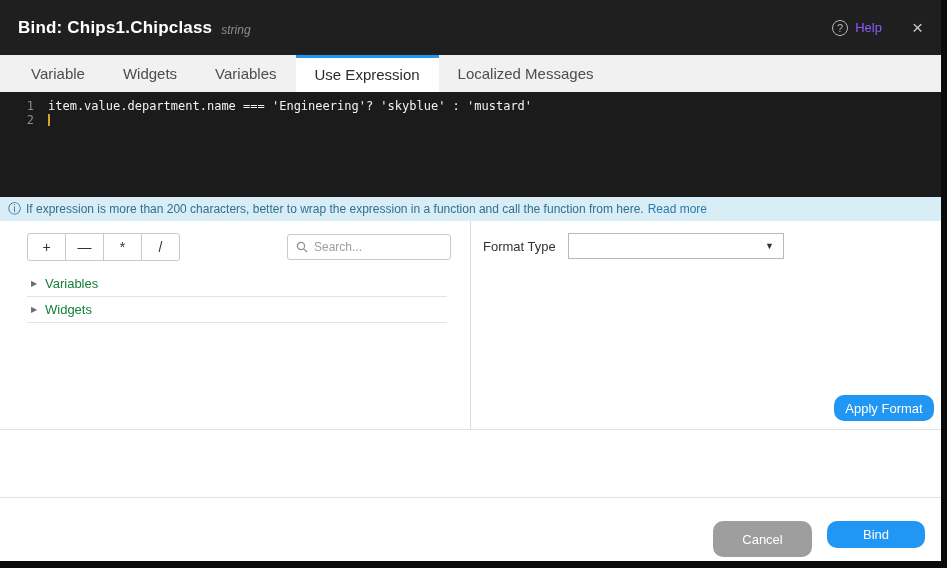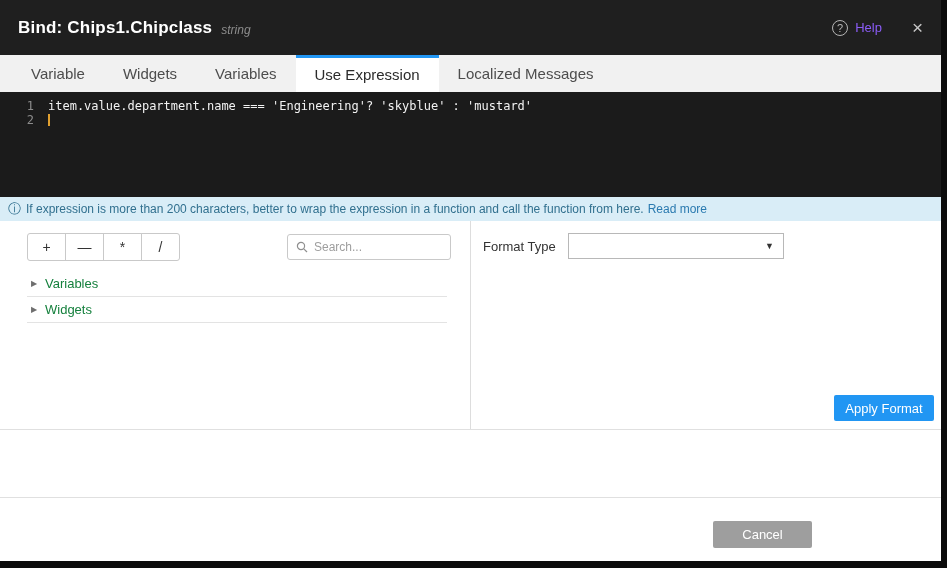--- a/index.html
+++ b/index.html
@@ -52,26 +52,26 @@
   .tree { position:absolute; left:27px; top:50px; width:420px; }
   .tree-row { height:26px; display:flex; align-items:center; border-bottom:1px solid #e3e3e3; cursor:pointer; }
   .tree-caret { color:#6e6e6e; font-size:8px; margin-left:4px; width:14px; }
   .tree-label { font-size:13px; color:#15803d; }
 
   .format-label { position:absolute; left:12px; top:17px; font-size:13px; color:#333; }
   .format-select { position:absolute; left:97px; top:11px; width:216px; height:26px; border:1px solid #b8b8b8; background:#fff; display:flex; align-items:center; padding:0 9px; cursor:pointer; }
   .format-value { flex:1; font-size:12px; color:#333; }
   .format-arrow { font-size:9px; color:#333; }
 
-  .btn { border:none; color:#fff; font-size:13px; font-family:"Liberation Sans", sans-serif; border-radius:2px; cursor:pointer; }
+  .btn { border:none; color:#fff; font-size:13px; font-family:"Liberation Sans", sans-serif; border-radius:10px; cursor:pointer; }
   .apply-btn { position:absolute; right:7px; bottom:9px; width:100px; height:26px; background:#2196f3; }
 
   
   .footer { position:absolute; left:0; top:497px; width:100%; height:64px; background:#fff; border-top:1px solid #e0e0e0; }
-  .cancel-btn { position:absolute; left:713px; top:23px; width:99px; height:27px; background:#9e9e9e; }
+  .cancel-btn { position:absolute; left:713px; top:23px; width:99px; height:36px; background:#9e9e9e; }
   .bind-btn { position:absolute; left:827px; top:23px; width:98px; height:27px; background:#2196f3; }
 </style>
 </head>
 <body>
 
 <div class="stage">
   <div class="dialog">
 
     <div class="header">
       <span class="title">Bind: Chips1.Chipclass</span>
@@ -144,16 +144,17 @@
           <span class="format-value"></span>
           <span class="format-arrow">▼</span>
         </div>
         <button class="btn apply-btn">Apply Format</button>
       </div>
 
     </div>
 
     <div class="footer">
       <button class="btn cancel-btn">Cancel</button>
+      <button class="btn bind-btn">Bind</button>
     </div>
 
   </div>
 </div>
 
 </body></html>

